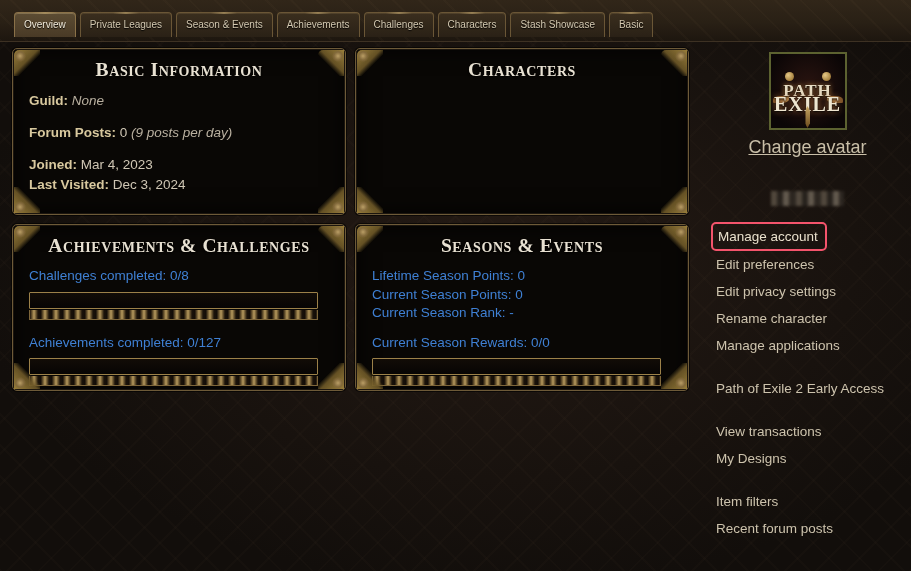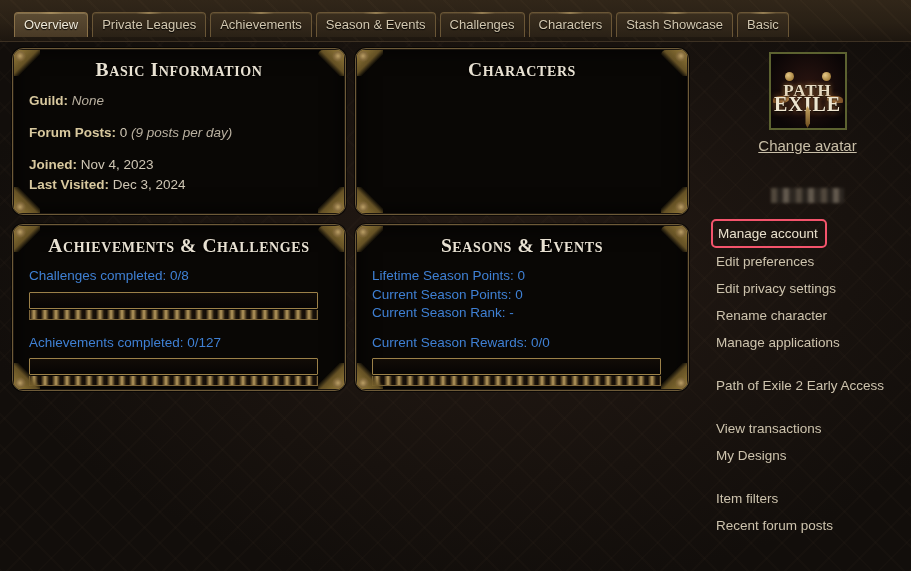--- a/index.html
+++ b/index.html
@@ -41,21 +41,21 @@
     display: flex;
     align-items: flex-end;
     padding-left: 14px;
     gap: 4px;
   }
   .tab {
     position: relative;
     height: 24px;
     line-height: 23px;
     padding: 0 9px;
-    font-size: 13px;
+    font-size: 10px;
     color: #d2c7af;
     background: linear-gradient(180deg, #3a2e1e 0%, #2a2116 100%);
     border: 1px solid #6a5636;
     border-bottom: none;
     border-radius: 4px 4px 0 0;
     margin-bottom: 4px;
     white-space: nowrap;
     cursor: pointer;
     text-shadow: 0 1px 1px #000;
     box-shadow: inset 0 1px 0 rgba(180,150,100,0.18);
@@ -99,21 +99,21 @@
   }
 
   
   .panel {
     position: relative;
     width: 334px;
     height: 167px;
     box-sizing: border-box;
     background: #090705;
     border: 1px solid #6d5a38;
-    border-radius: 11px;
+    border-radius: 5px;
     box-shadow:
       inset 0 0 0 1px #1b150e,
       inset 0 0 22px rgba(0,0,0,0.85),
       0 0 0 1px rgba(0,0,0,0.6);
     padding: 8px 16px 10px 16px;
     overflow: hidden;
   }
   .panel::before,
   .panel::after {
     content: "";
@@ -276,21 +276,21 @@
     top: 52px;
     width: 5px;
     height: 22px;
     background: linear-gradient(180deg, #c9a763, #6b4a1c);
     clip-path: polygon(50% 0, 100% 22%, 100% 78%, 50% 100%, 0 78%, 0 22%);
   }
 
   #change-avatar {
     display: inline-block;
     margin-top: 7px;
-    font-size: 15px;
+    font-size: 18px;
     color: #c9bfa8;
     text-decoration: underline;
     cursor: pointer;
   }
   #username-redacted {
     margin: 10px auto 0 auto;
     width: 158px;
     height: 17px;
     background:
       repeating-linear-gradient(90deg,
@@ -343,22 +343,22 @@
   }
 </style>
 </head>
 <body>
 
 <div id="page">
 
   <div id="tabbar">
     <div class="tab active">Overview</div>
     <div class="tab">Private Leagues</div>
+    <div class="tab">Season &amp; Events</div>
     <div class="tab">Achievements</div>
-    <div class="tab">Season &amp; Events</div>
     <div class="tab">Challenges</div>
     <div class="tab">Characters</div>
     <div class="tab">Stash Showcase</div>
     <div class="tab">Basic</div>
   </div>
 
   <div id="content">
 
     <div id="panels">
 
@@ -374,21 +374,21 @@
           </div>
           <div class="spacer-sm"></div>
           <div class="info-line">
             <span class="lbl">Forum Posts:</span>
             <span>0</span>
             <span class="ital">(9 posts per day)</span>
           </div>
           <div class="spacer-sm"></div>
           <div class="info-line">
             <span class="lbl">Joined:</span>
-            <span>Nov 4, 2023</span>
+            <span>Mar 4, 2023</span>
           </div>
           <div class="info-line">
             <span class="lbl">Last Visited:</span>
             <span>Dec 3, 2024</span>
           </div>
         </div>
 
         <div class="panel">
           <div class="corner-bl"></div>
           <div class="corner-br"></div>

